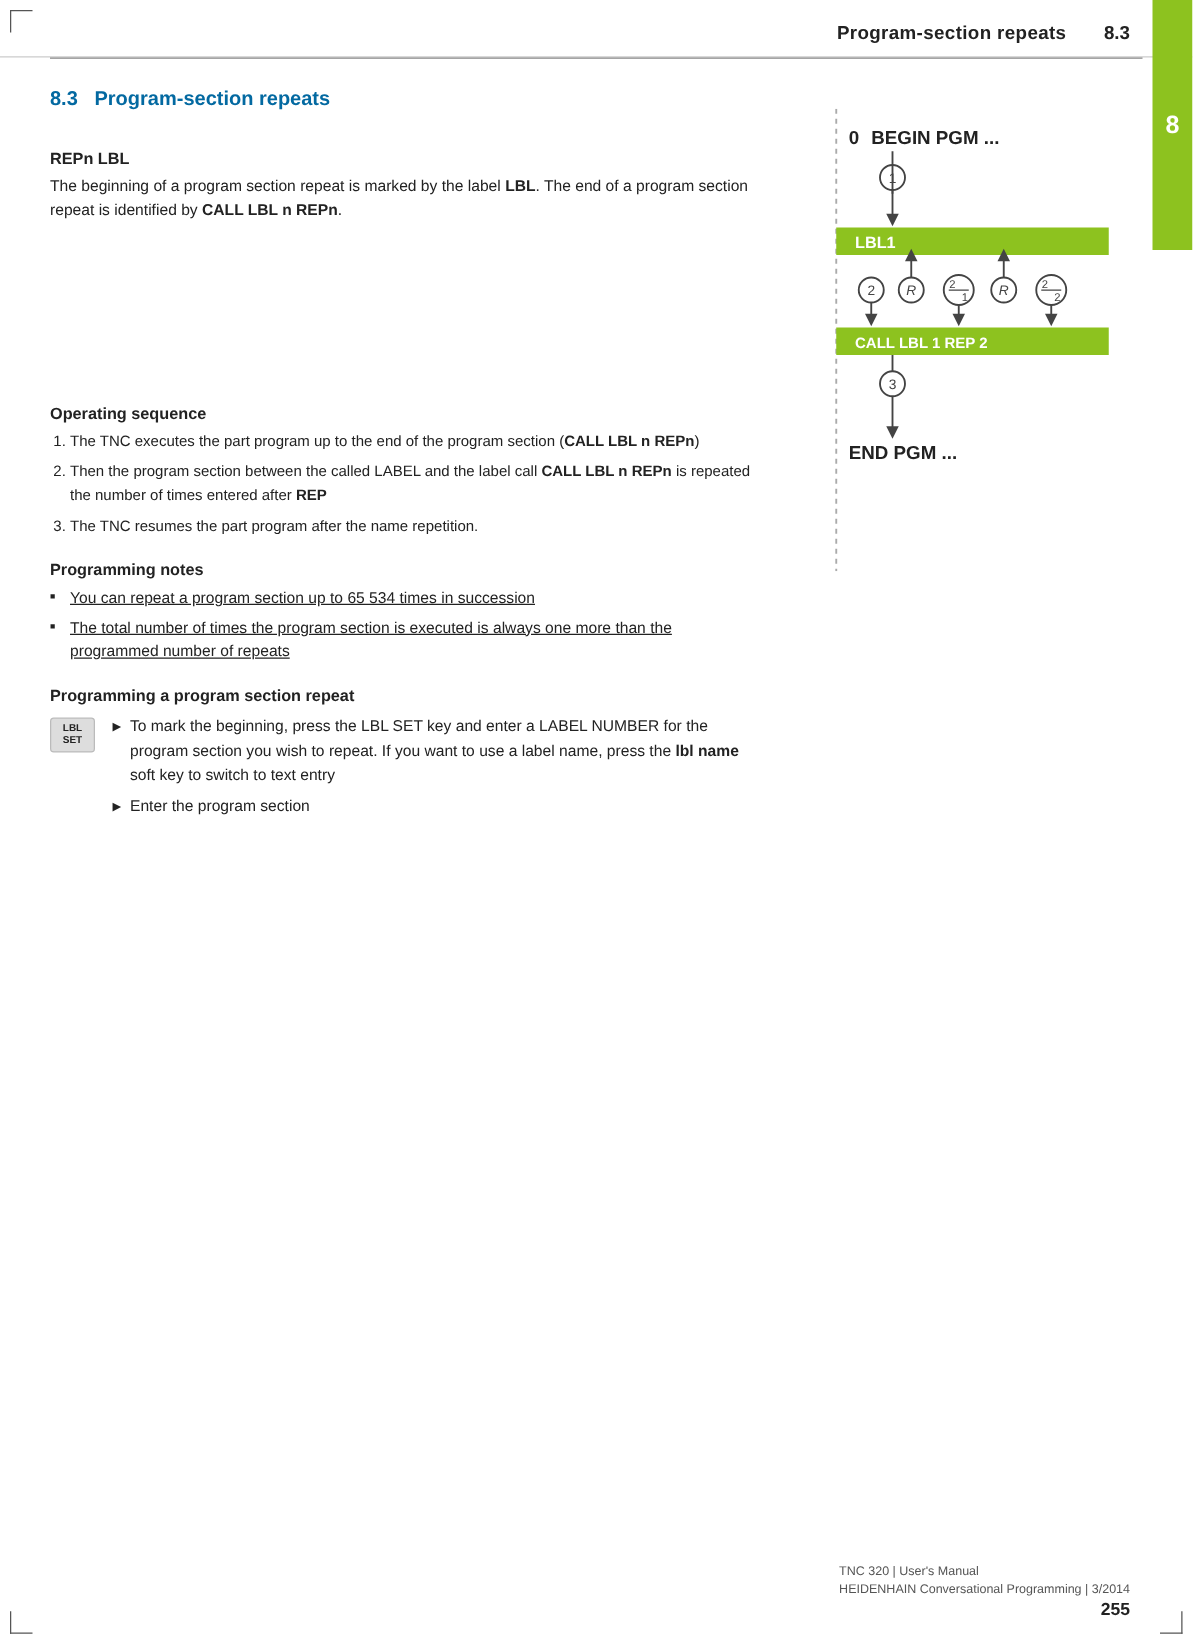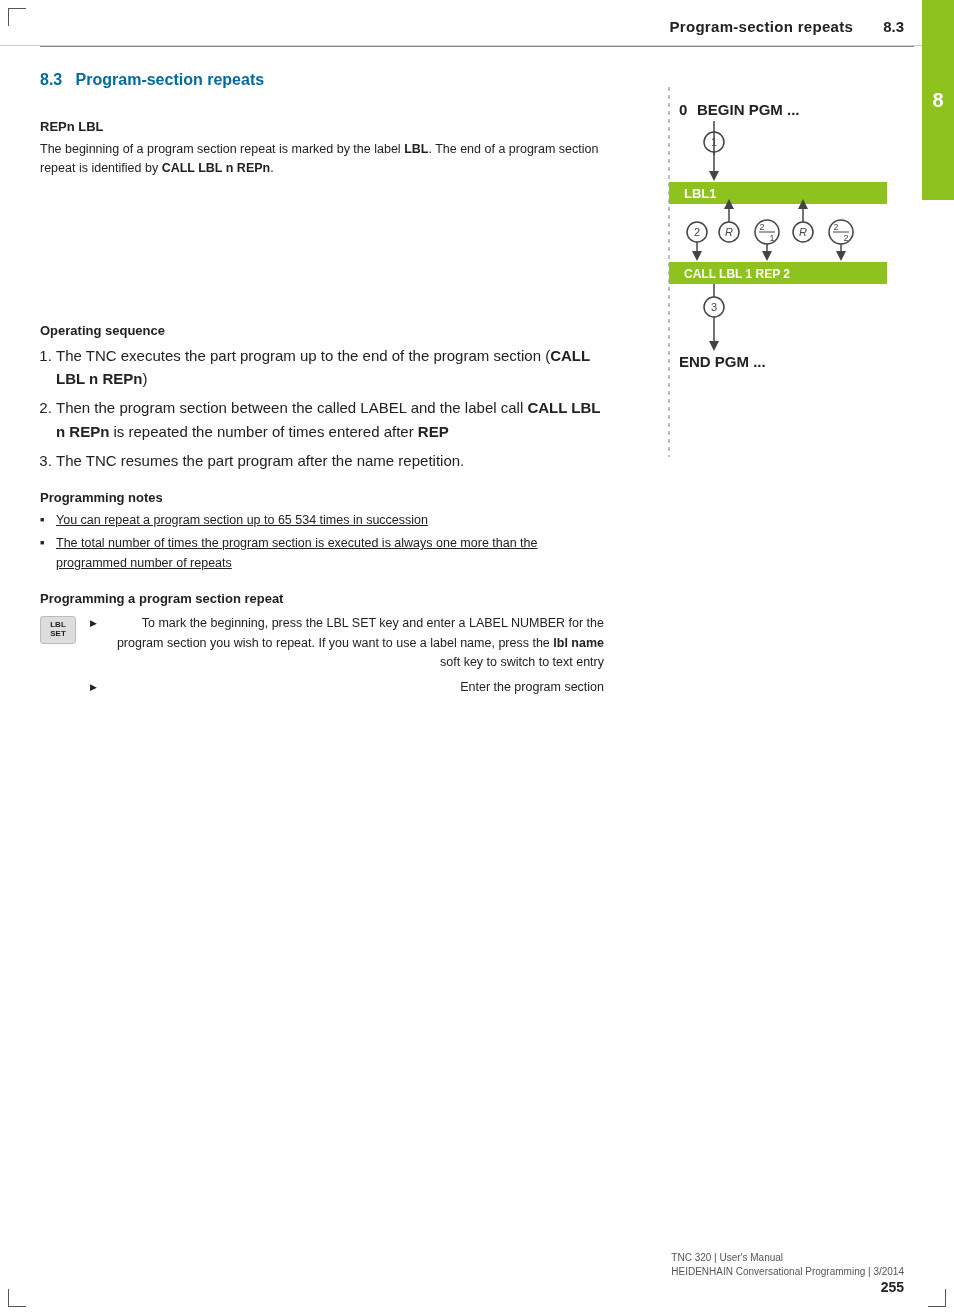--- a/index.html
+++ b/index.html
@@ -109,21 +109,21 @@
     .body-text b {
       font-weight: bold;
     }
 
     
     .op-list {
       margin: 0 0 0 16px;
       padding: 0;
     }
     .op-list li {
-      font-size: 15px;
+      font-size: 12px;
       line-height: 1.55;
       margin-bottom: 6px;
       color: #222;
     }
 
     
     .bullet-list {
       list-style: none;
       margin: 0;
       padding: 0;
@@ -167,21 +167,20 @@
       color: #222;
       flex-shrink: 0;
       margin-top: 2px;
       line-height: 1.1;
       text-align: center;
     }
     .prog-bullets {
       list-style: none;
       margin: 0;
       padding: 0;
-      text-align: right;
     }
     .prog-bullets li {
       font-size: 12.5px;
       line-height: 1.55;
       margin-bottom: 6px;
       color: #222;
       padding-left: 14px;
       position: relative;
     }
     .prog-bullets li::before {

